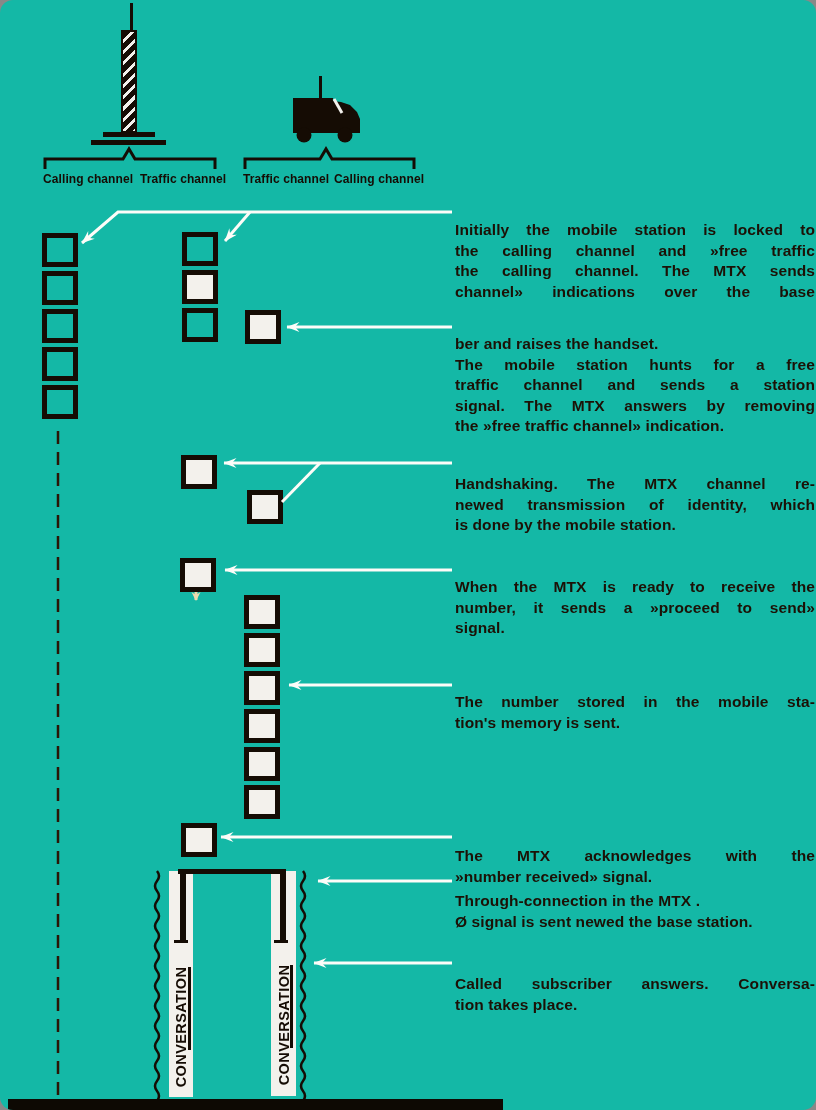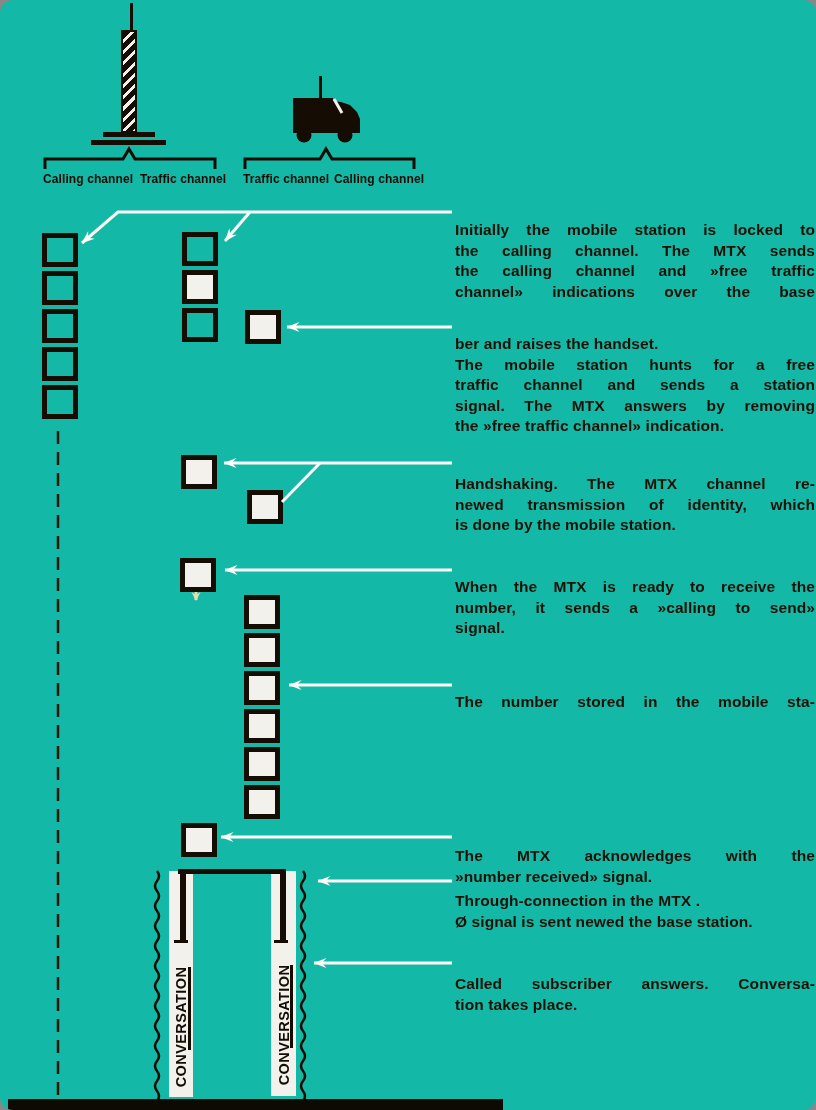--- a/index.html
+++ b/index.html
@@ -123,43 +123,44 @@
         <path d="M452,963 L314,963" stroke="#fdfcf8" stroke-width="3" fill="none" marker-end="url(#arw)"></path>
         <path d="M157,871 q4,5 0,10 q-4,5 0,10 q4,5 0,10 q-4,5 0,10 q4,5 0,10 q-4,5 0,10 q4,5 0,10 q-4,5 0,10 q4,5 0,10 q-4,5 0,10 q4,5 0,10 q-4,5 0,10 q4,5 0,10 q-4,5 0,10 q4,5 0,10 q-4,5 0,10 q4,5 0,10 q-4,5 0,10 q4,5 0,10 q-4,5 0,10 q4,5 0,10 q-4,5 0,10 q4,5 0,10" stroke="#150c04" stroke-width="2.5" fill="none"></path>
         <path d="M303,871 q4,5 0,10 q-4,5 0,10 q4,5 0,10 q-4,5 0,10 q4,5 0,10 q-4,5 0,10 q4,5 0,10 q-4,5 0,10 q4,5 0,10 q-4,5 0,10 q4,5 0,10 q-4,5 0,10 q4,5 0,10 q-4,5 0,10 q4,5 0,10 q-4,5 0,10 q4,5 0,10 q-4,5 0,10 q4,5 0,10 q-4,5 0,10 q4,5 0,10 q-4,5 0,10 q4,5 0,10" stroke="#150c04" stroke-width="2.5" fill="none"></path>
       </g>
 
     <path d="M196,592 L196,600" stroke="#eddcae" stroke-width="3" fill="none" marker-end="url(#arwp)"></path>
   </svg>
 
   <div class="para" style="top:200px;">
       <div class="ln jl">Initially the mobile station is locked to</div>
+      <div class="ln jl">the calling channel and »free traffic</div>
       <div class="ln jl">the calling channel. The MTX sends</div>
-      <div class="ln jl">the calling channel and »free traffic</div>
       <div class="ln jl">channel» indications over the base</div>
     </div>
   <div class="para" style="top:314px;">
       <div class="ln">ber and raises the handset.</div>
       <div class="ln jl">The mobile station hunts for a free</div>
       <div class="ln jl">traffic channel and sends a station</div>
       <div class="ln jl">signal. The MTX answers by removing</div>
       <div class="ln">the »free traffic channel» indication.</div>
     </div>
   <div class="para" style="top:454px;">
       <div class="ln jl">Handshaking. The MTX channel re-</div>
       <div class="ln jl">newed transmission of identity, which</div>
       <div class="ln">is done by the mobile station.</div>
     </div>
   <div class="para" style="top:557px;">
       <div class="ln jl">When the MTX is ready to receive the</div>
-      <div class="ln jl">number, it sends a »calling to send»</div>
+      <div class="ln jl">number, it sends a »proceed to send»</div>
       <div class="ln">signal.</div>
     </div>
   <div class="para" style="top:672px;">
       <div class="ln jl">The number stored in the mobile sta-</div>
+      <div class="ln">tion's memory is sent.</div>
     </div>
   <div class="para" style="top:826px;">
       <div class="ln jl">The MTX acknowledges with the</div>
       <div class="ln">»number received» signal.</div>
     </div>
   <div class="para" style="top:871px;">
       <div class="ln">Through-connection in the MTX .</div>
       <div class="ln">Ø signal is sent newed the base station.</div>
     </div>
   <div class="para" style="top:954px;">

